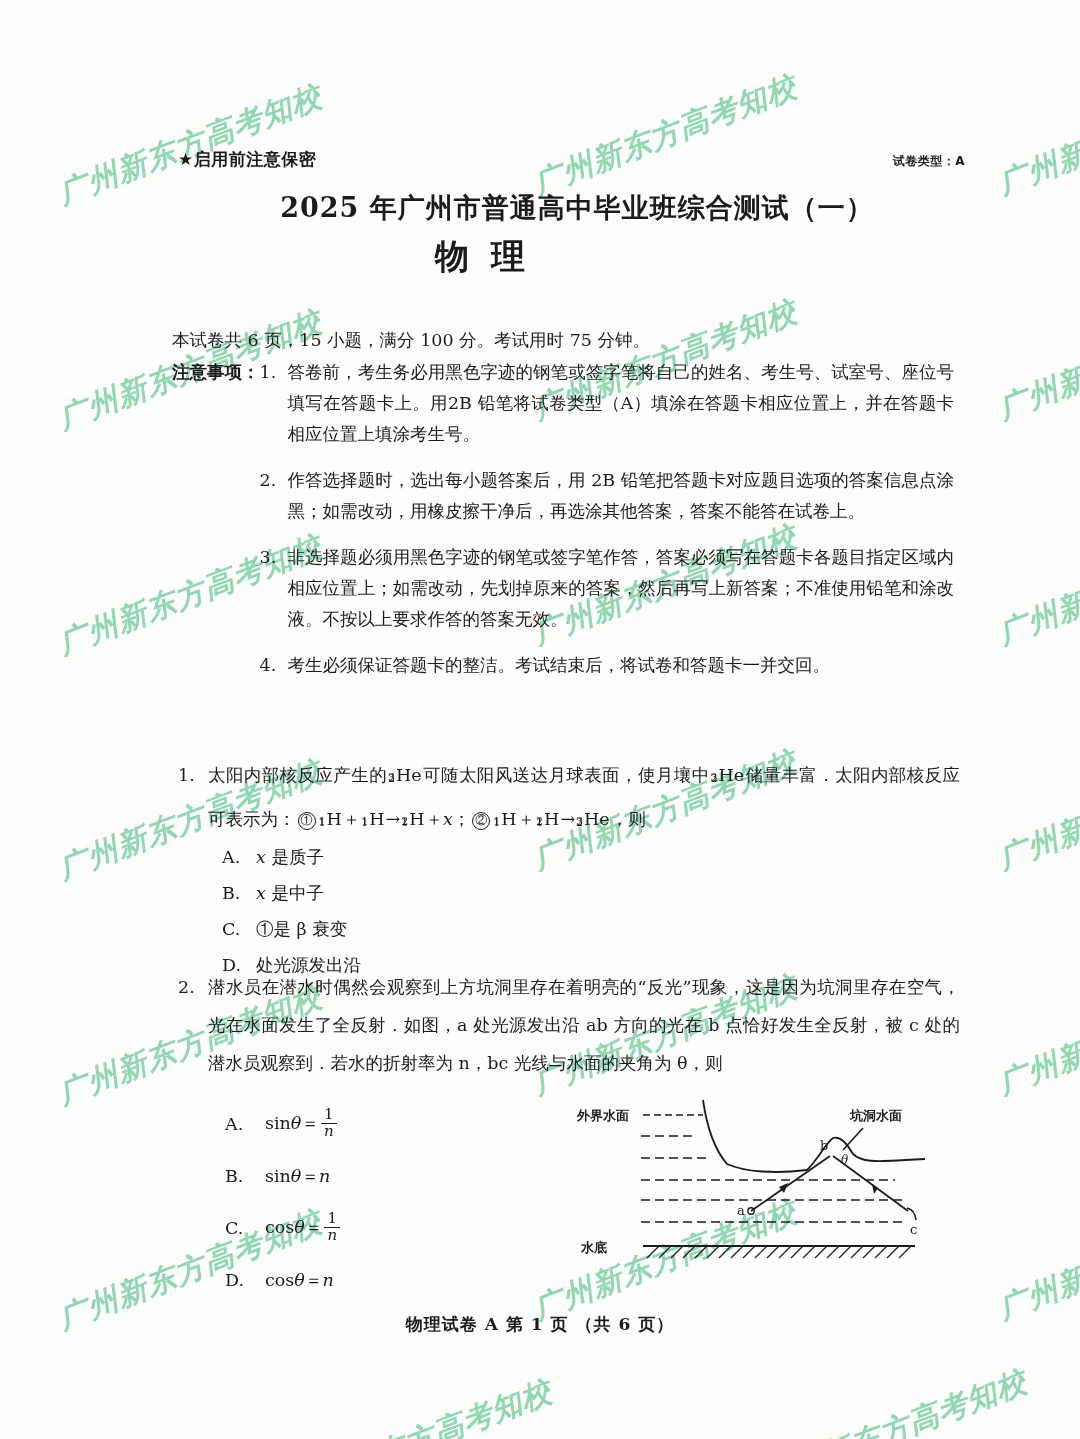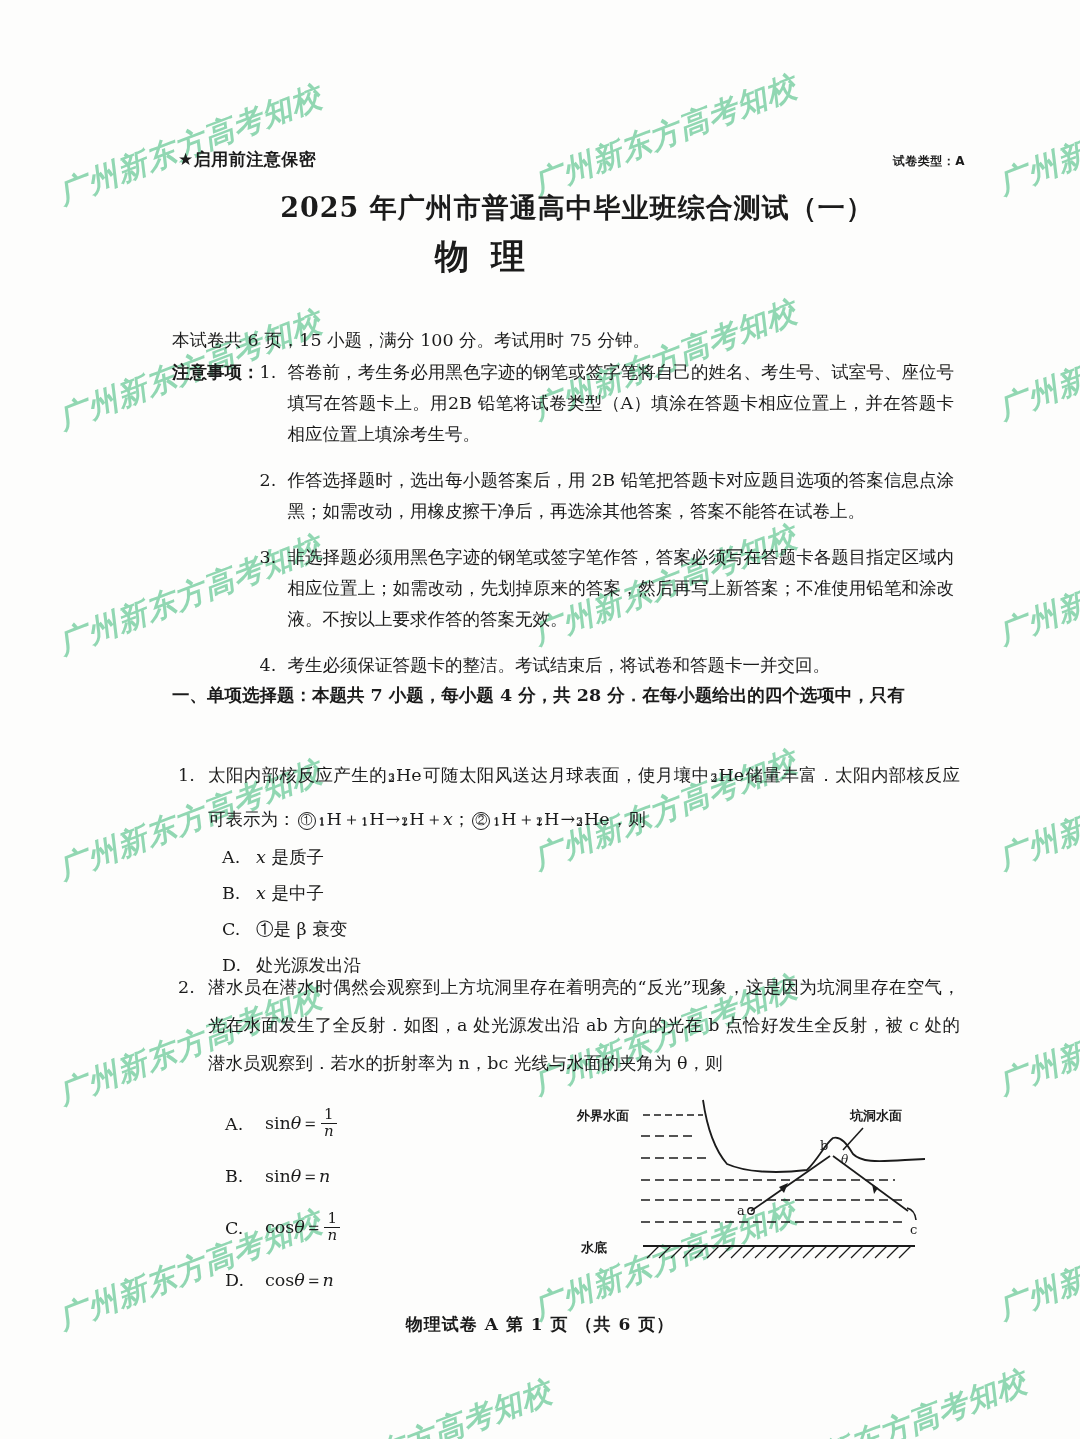--- a/index.html
+++ b/index.html
@@ -306,21 +306,20 @@
           </div>
           <div class="notice-item gap-top">
             <span class="notice-num">4.</span>
             <span class="notice-text">考生必须保证答题卡的整洁。考试结束后，将试卷和答题卡一并交回。</span>
           </div>
         </div>
       </div>
     </div>
 
     <div class="body-block section-head">
-      <span class="hang">一、单项选择题：本题共 7 小题，每小题 4 分，共 28 分．在每小题给出的四个选项中，只有</span>
     </div>
 
     <div class="question q1">
       <span class="q-num">1.</span>
       <span class="q-body"><span>太阳内部核反应产生的</span><span class="nuc"><span class="pre"><span class="sup">3</span><span class="sub">2</span></span><span>He</span></span><span>可随太阳风送达月球表面，使月壤中</span><span class="nuc"><span class="pre"><span class="sup">3</span><span class="sub">2</span></span><span>He</span></span><span>储量丰富．太阳内部核反应可表示为：</span><span class="circnum">①</span><span class="nuc"><span class="pre"><span class="sup">1</span><span class="sub">1</span></span><span>H</span></span><span>＋</span><span class="nuc"><span class="pre"><span class="sup">1</span><span class="sub">1</span></span><span>H</span></span><span>→</span><span class="nuc"><span class="pre"><span class="sup">2</span><span class="sub">1</span></span><span>H</span></span><span>＋</span><span class="mi">x</span><span>；</span><span class="circnum">②</span><span class="nuc"><span class="pre"><span class="sup">1</span><span class="sub">1</span></span><span>H</span></span><span>＋</span><span class="nuc"><span class="pre"><span class="sup">2</span><span class="sub">1</span></span><span>H</span></span><span>→</span><span class="nuc"><span class="pre"><span class="sup">3</span><span class="sub">2</span></span><span>He</span></span><span>，则</span></span>
     </div>
 
     <div class="opts opts-1">
       <div class="opt">
         <span class="opt-letter">A.</span>

